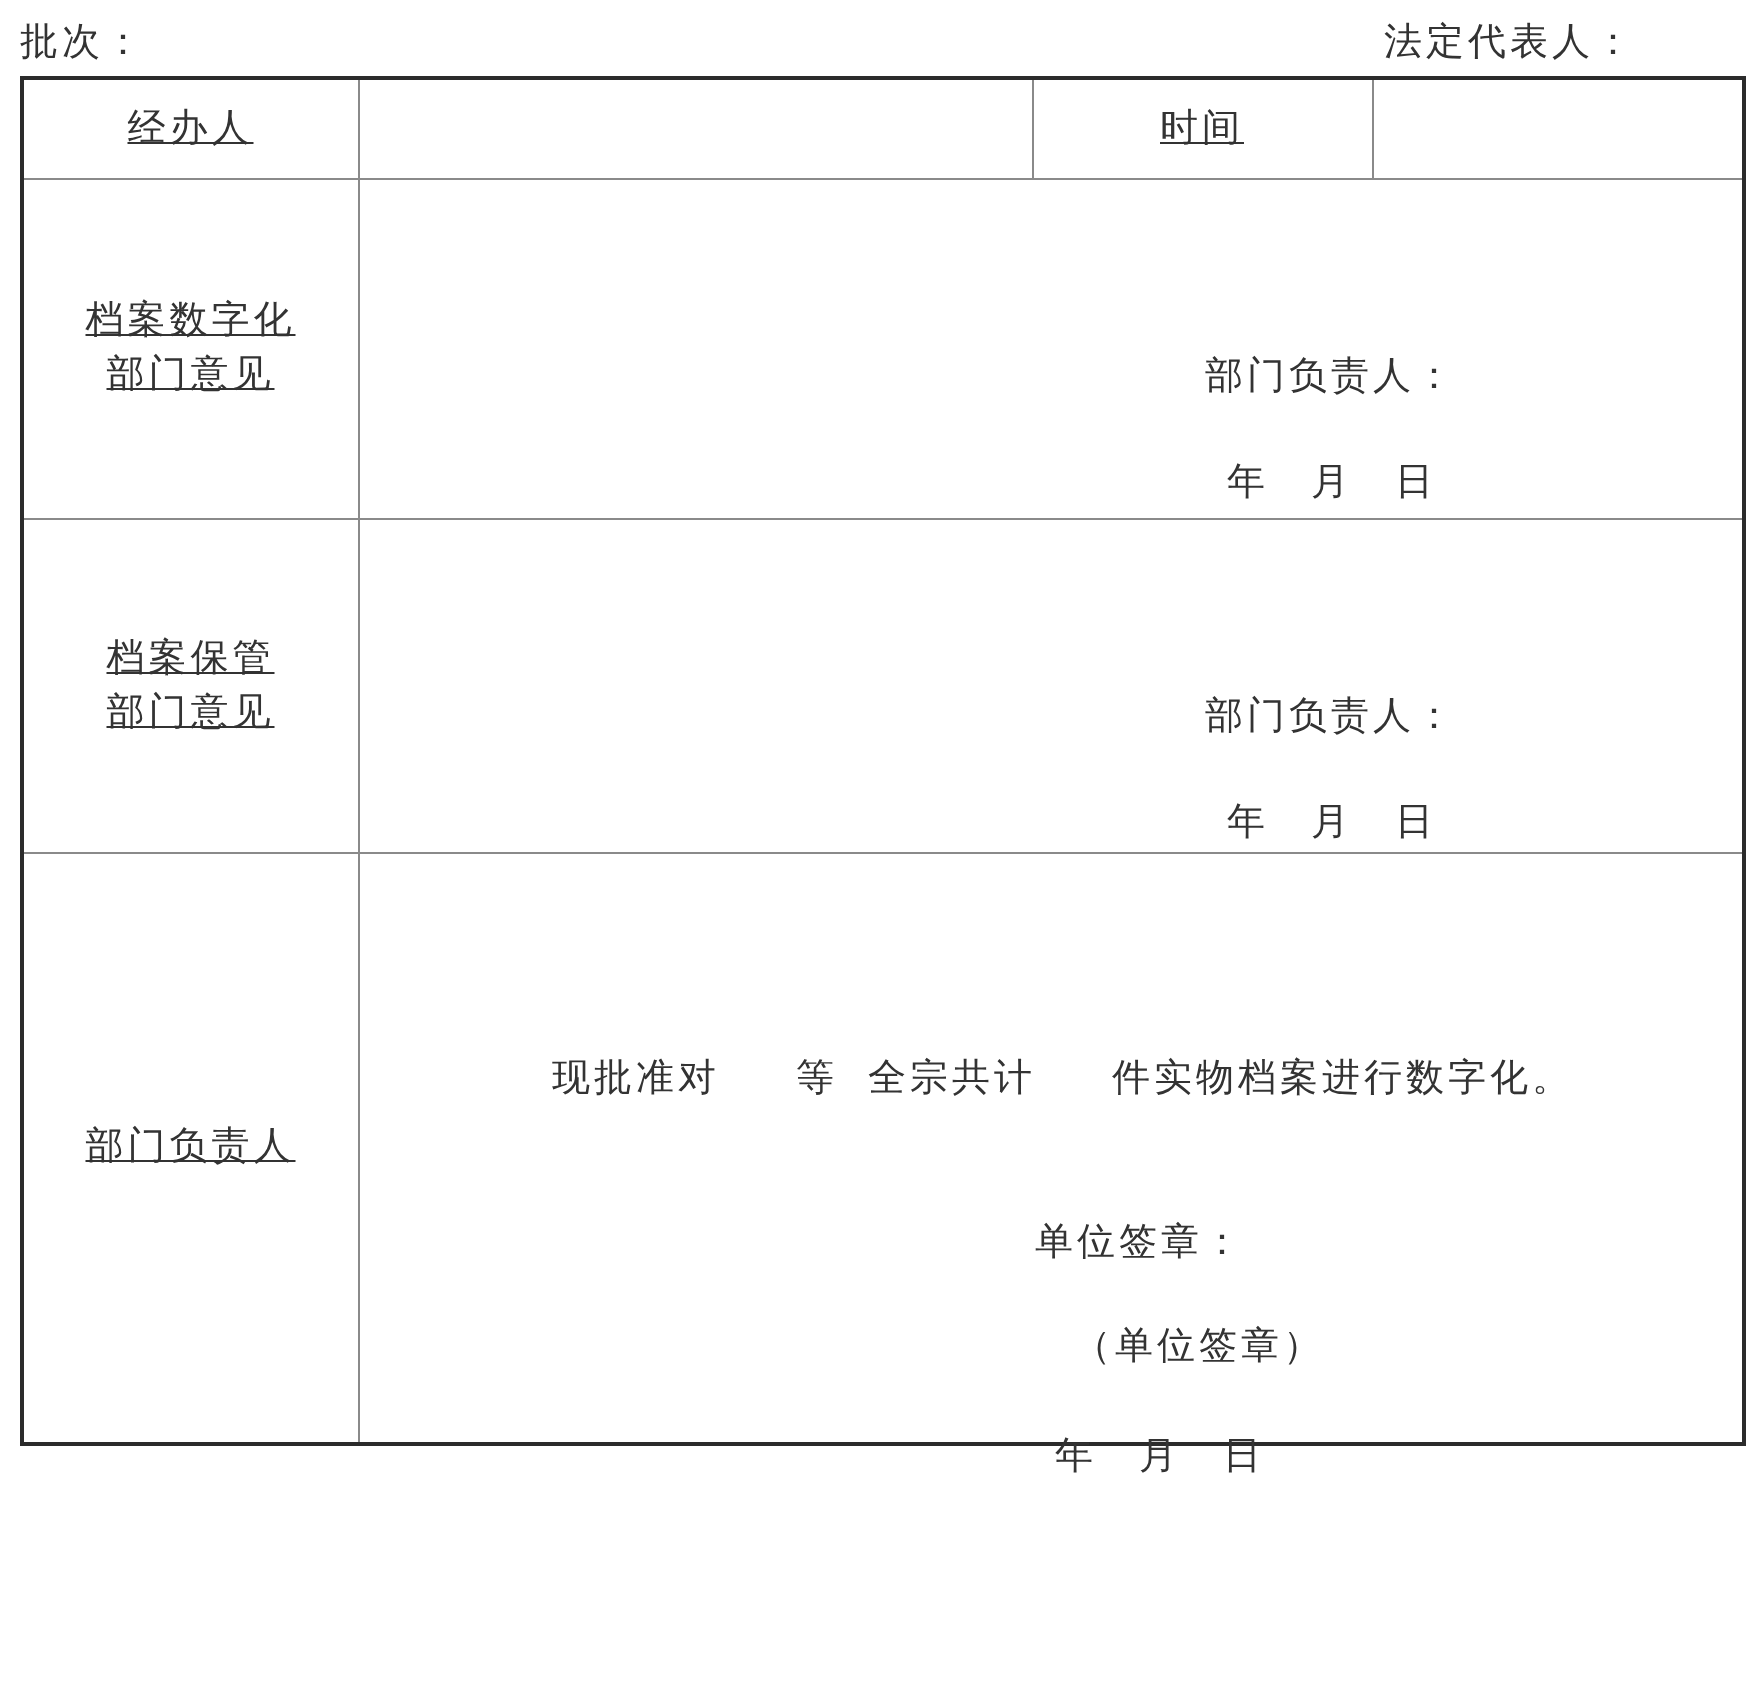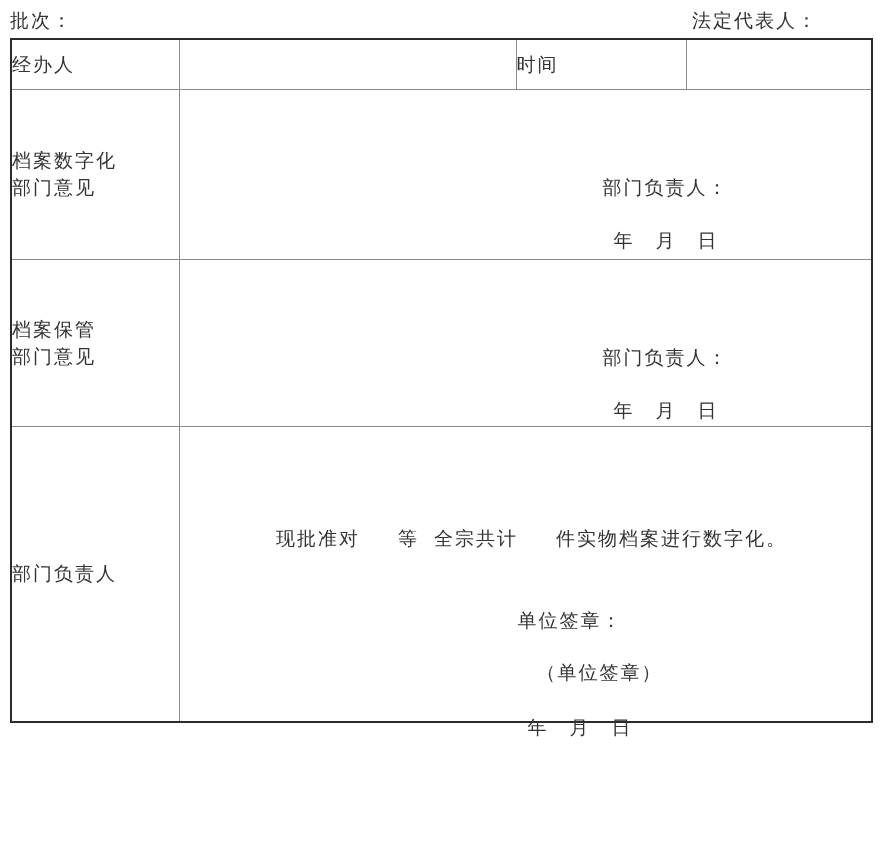--- a/index.html
+++ b/index.html
@@ -19,21 +19,21 @@
 
   table.form {
     position:absolute; left:10px; top:38px;
     width:861px;
     border-collapse:collapse;
     table-layout:fixed;
   }
   table.form { border:2px solid #2b2b2b; }
   table.form td { border:1px solid #8a8a8a; vertical-align:middle; }
 
-  td.label-cell { text-align:left; line-height:27px; }
+  td.label-cell { text-align:center; line-height:27px;text-decoration:underline; }
 
   tr.r1 td { height:50px; }
   tr.r2 td { height:67px; }
   tr.r3 td { height:170px; }
   tr.r4 td { height:167px; }
   tr.r5 td { height:296px; }
 
   td.rel { position:relative; }
   .abs { position:absolute; white-space:pre;text-align:center; }
 

